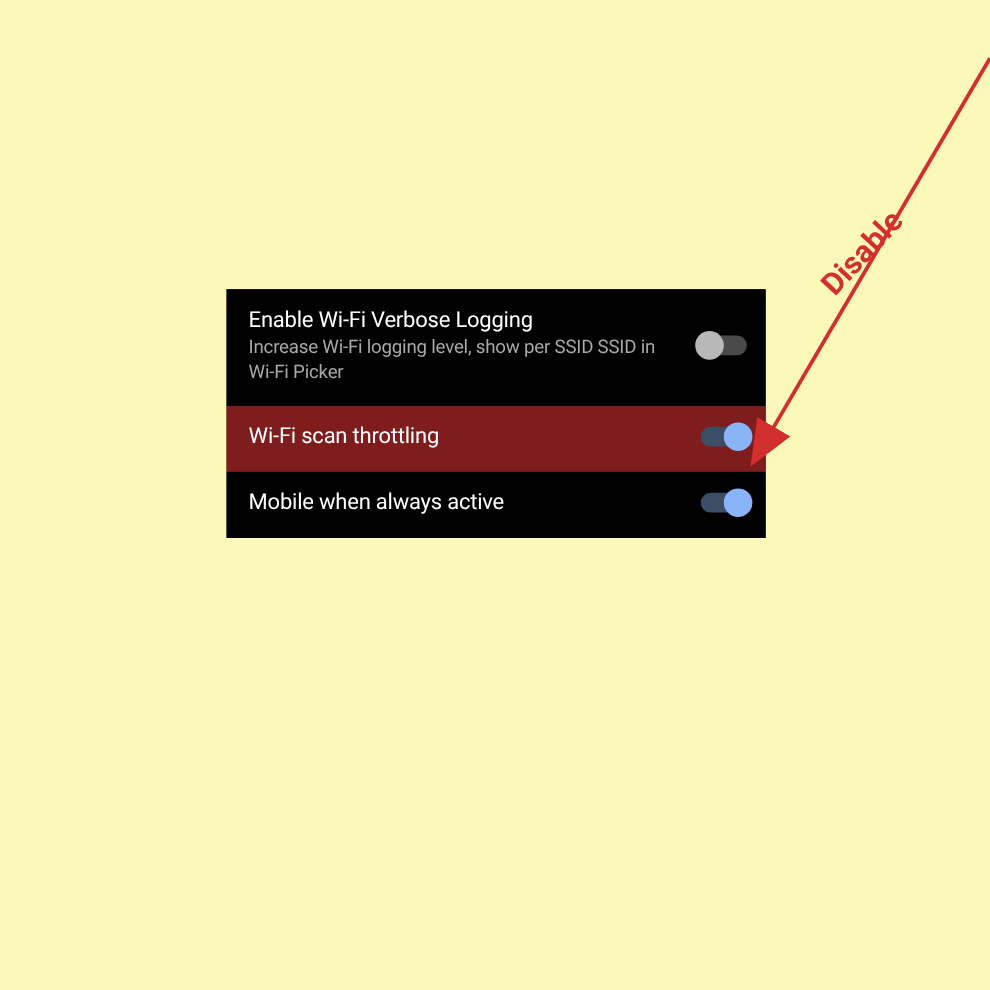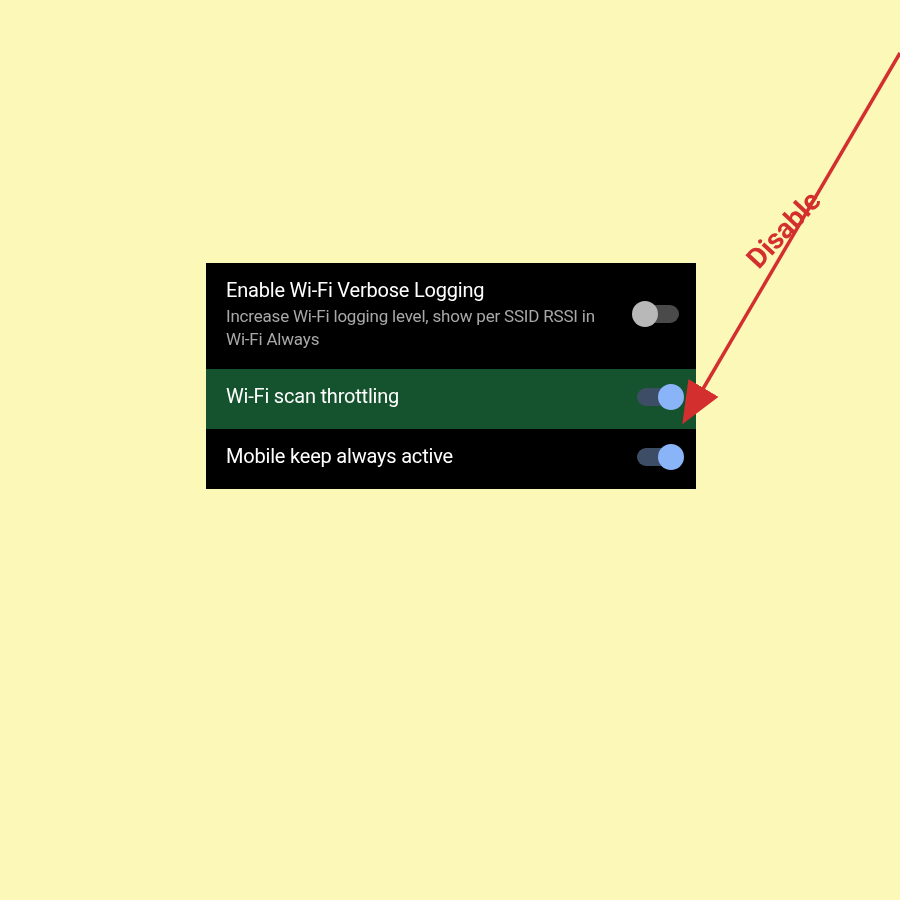--- a/index.html
+++ b/index.html
@@ -23,21 +23,21 @@
       background: #000;
     }
     .setting-row {
       display: flex;
       align-items: center;
       justify-content: center;
       padding: 14px 12px 18px 20px;
       background: #000;
     }
     .setting-row.highlighted {
-      background: #14532d;
+      background: #7f1d1d;
     }
     .setting-text {
       flex: 1;
       padding-right: 20px;
     }
     .setting-title {
       color: #fff;
       font-size: 20px;
       font-weight: 400;
       letter-spacing: -0.2px;
@@ -100,41 +100,41 @@
       pointer-events: none;
     }
   </style>
 </head>
 <body>
 
 <div class="settings-panel">
   <div class="setting-row">
     <div class="setting-text">
       <div class="setting-title">Enable Wi-Fi Verbose Logging</div>
-      <div class="setting-desc">Increase Wi-Fi logging level, show per SSID RSSI in Wi-Fi Always</div>
+      <div class="setting-desc">Increase Wi-Fi logging level, show per SSID SSID in Wi-Fi Picker</div>
     </div>
     <div class="toggle off">
       <div class="toggle-track"></div>
       <div class="toggle-thumb"></div>
     </div>
   </div>
 
   <div class="setting-row highlighted">
     <div class="setting-text">
       <div class="setting-title">Wi-Fi scan throttling</div>
     </div>
     <div class="toggle on">
       <div class="toggle-track"></div>
       <div class="toggle-thumb"></div>
     </div>
   </div>
 
   <div class="setting-row">
     <div class="setting-text">
-      <div class="setting-title">Mobile keep always active</div>
+      <div class="setting-title">Mobile when always active</div>
     </div>
     <div class="toggle on">
       <div class="toggle-track"></div>
       <div class="toggle-thumb"></div>
     </div>
   </div>
 </div>
 
 <svg class="annotation-arrow" width="900" height="900" style="left:0;top:0;">
   <defs>

